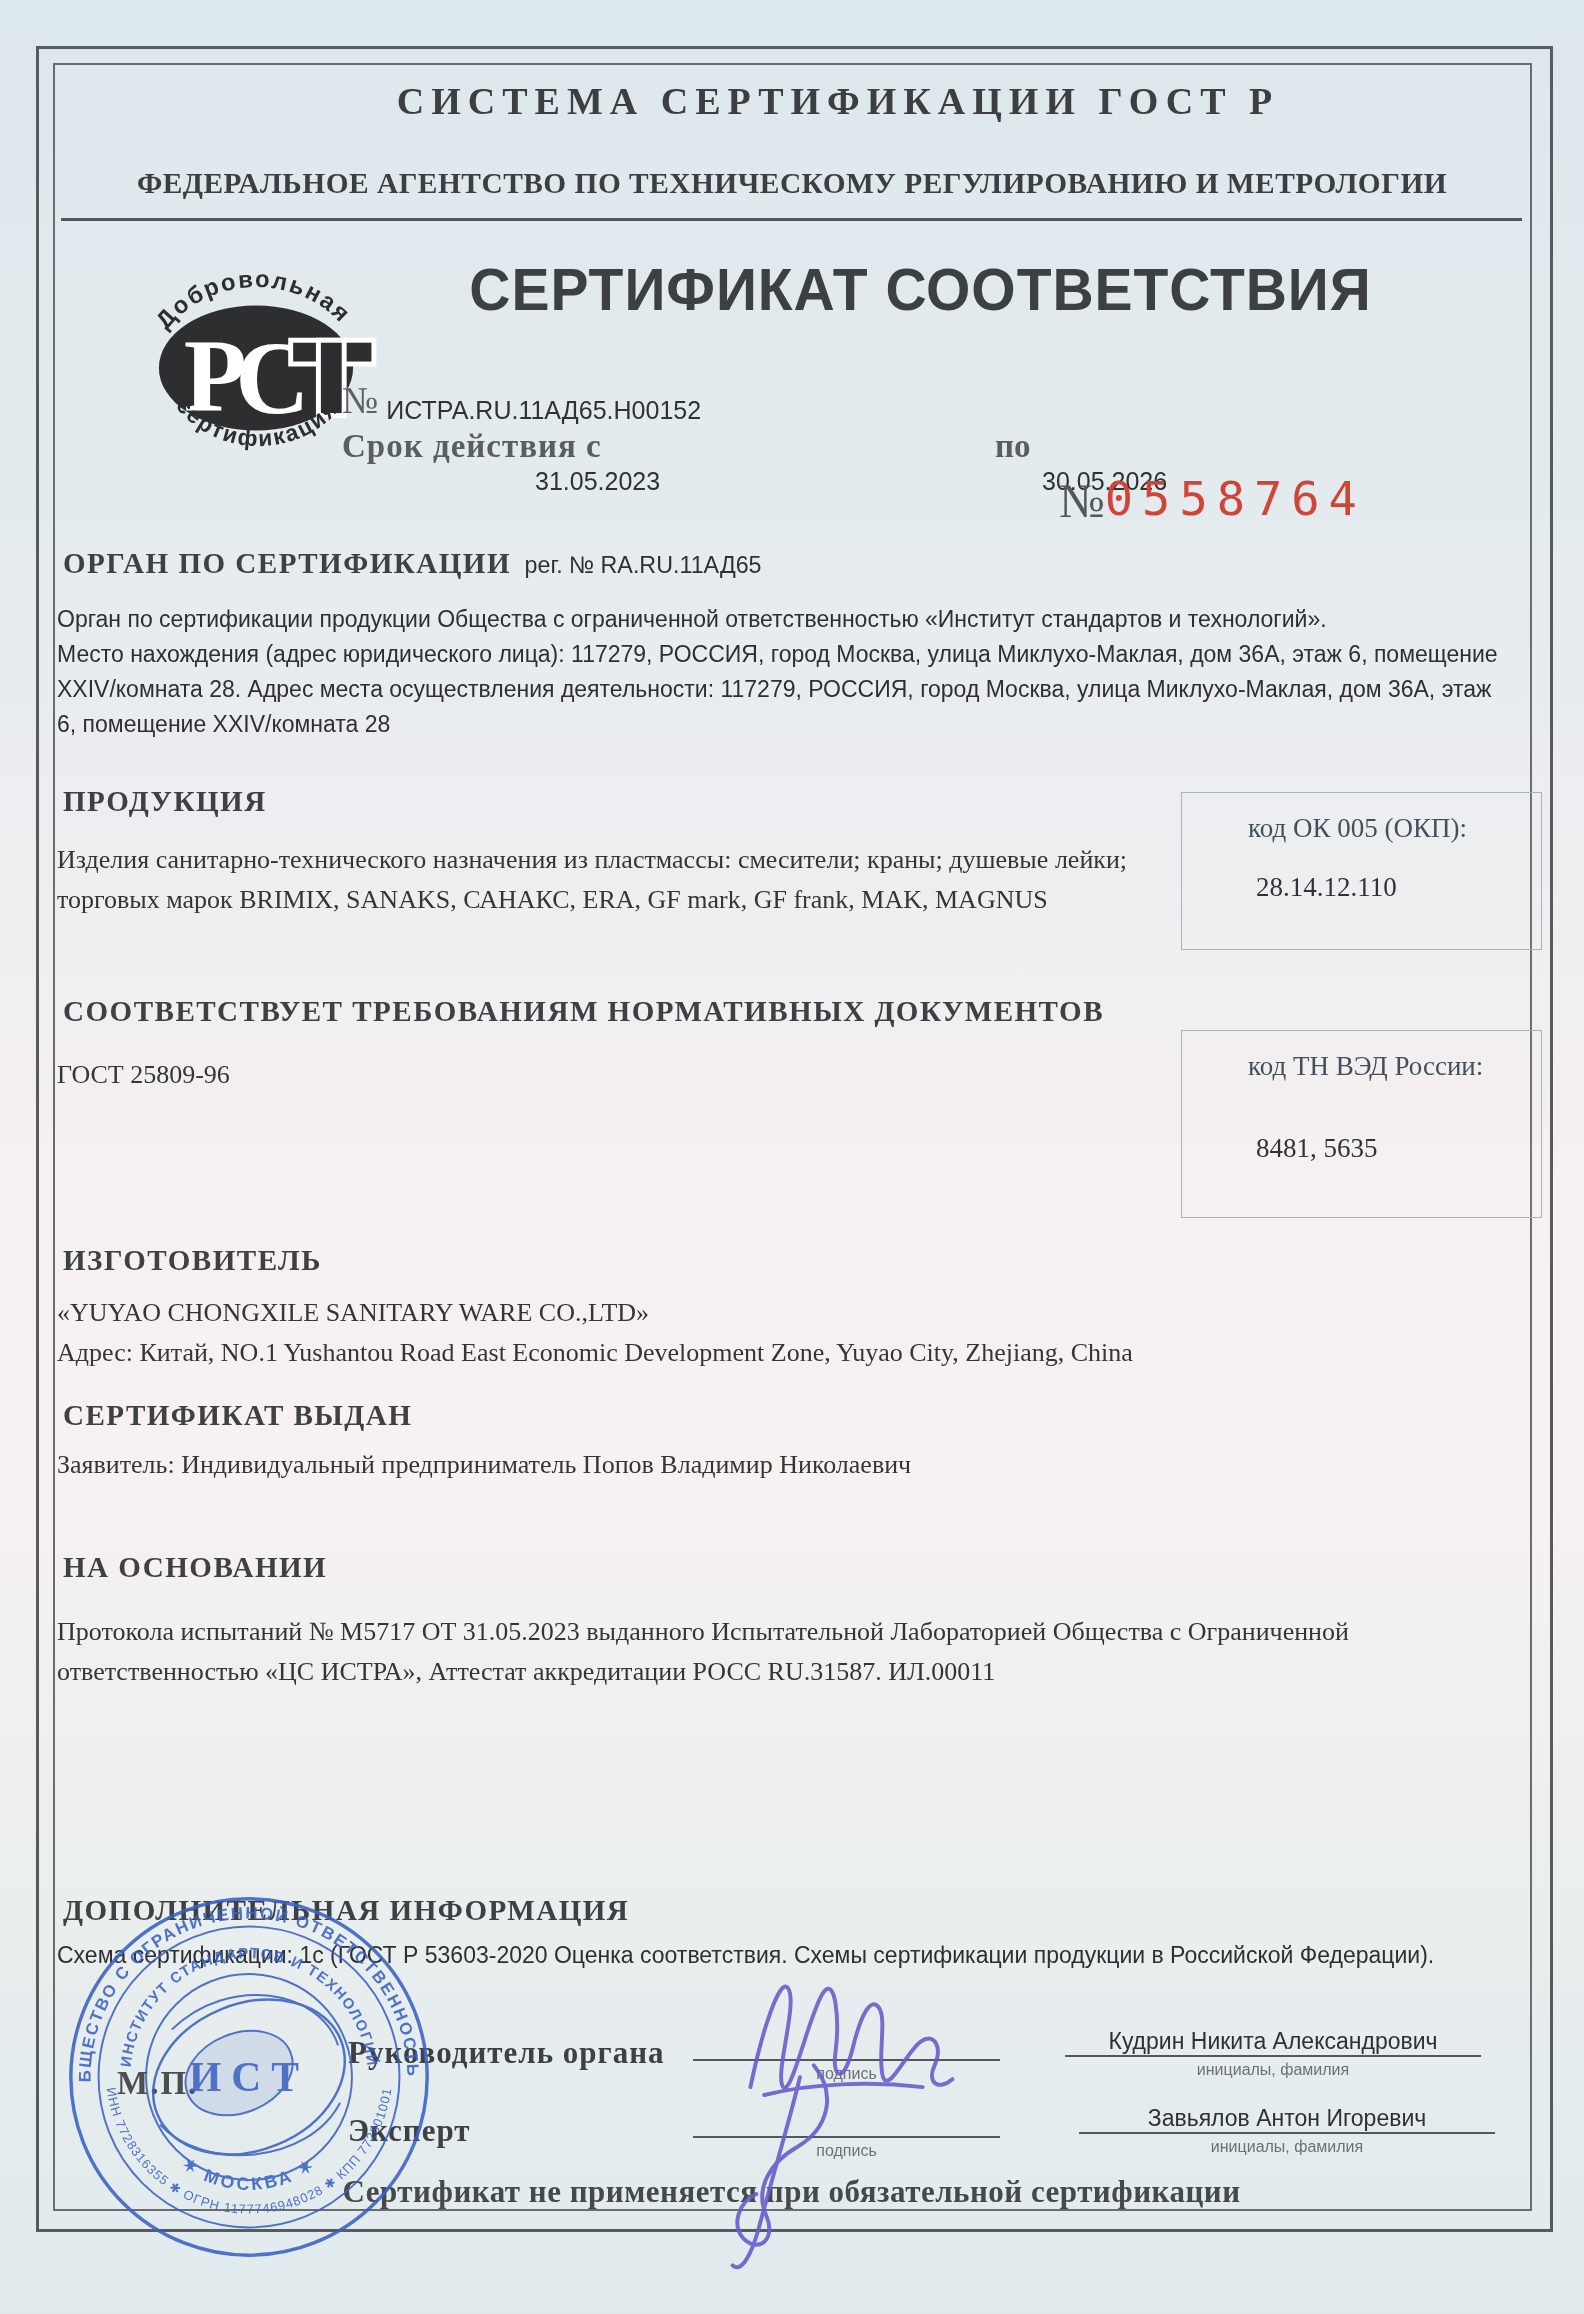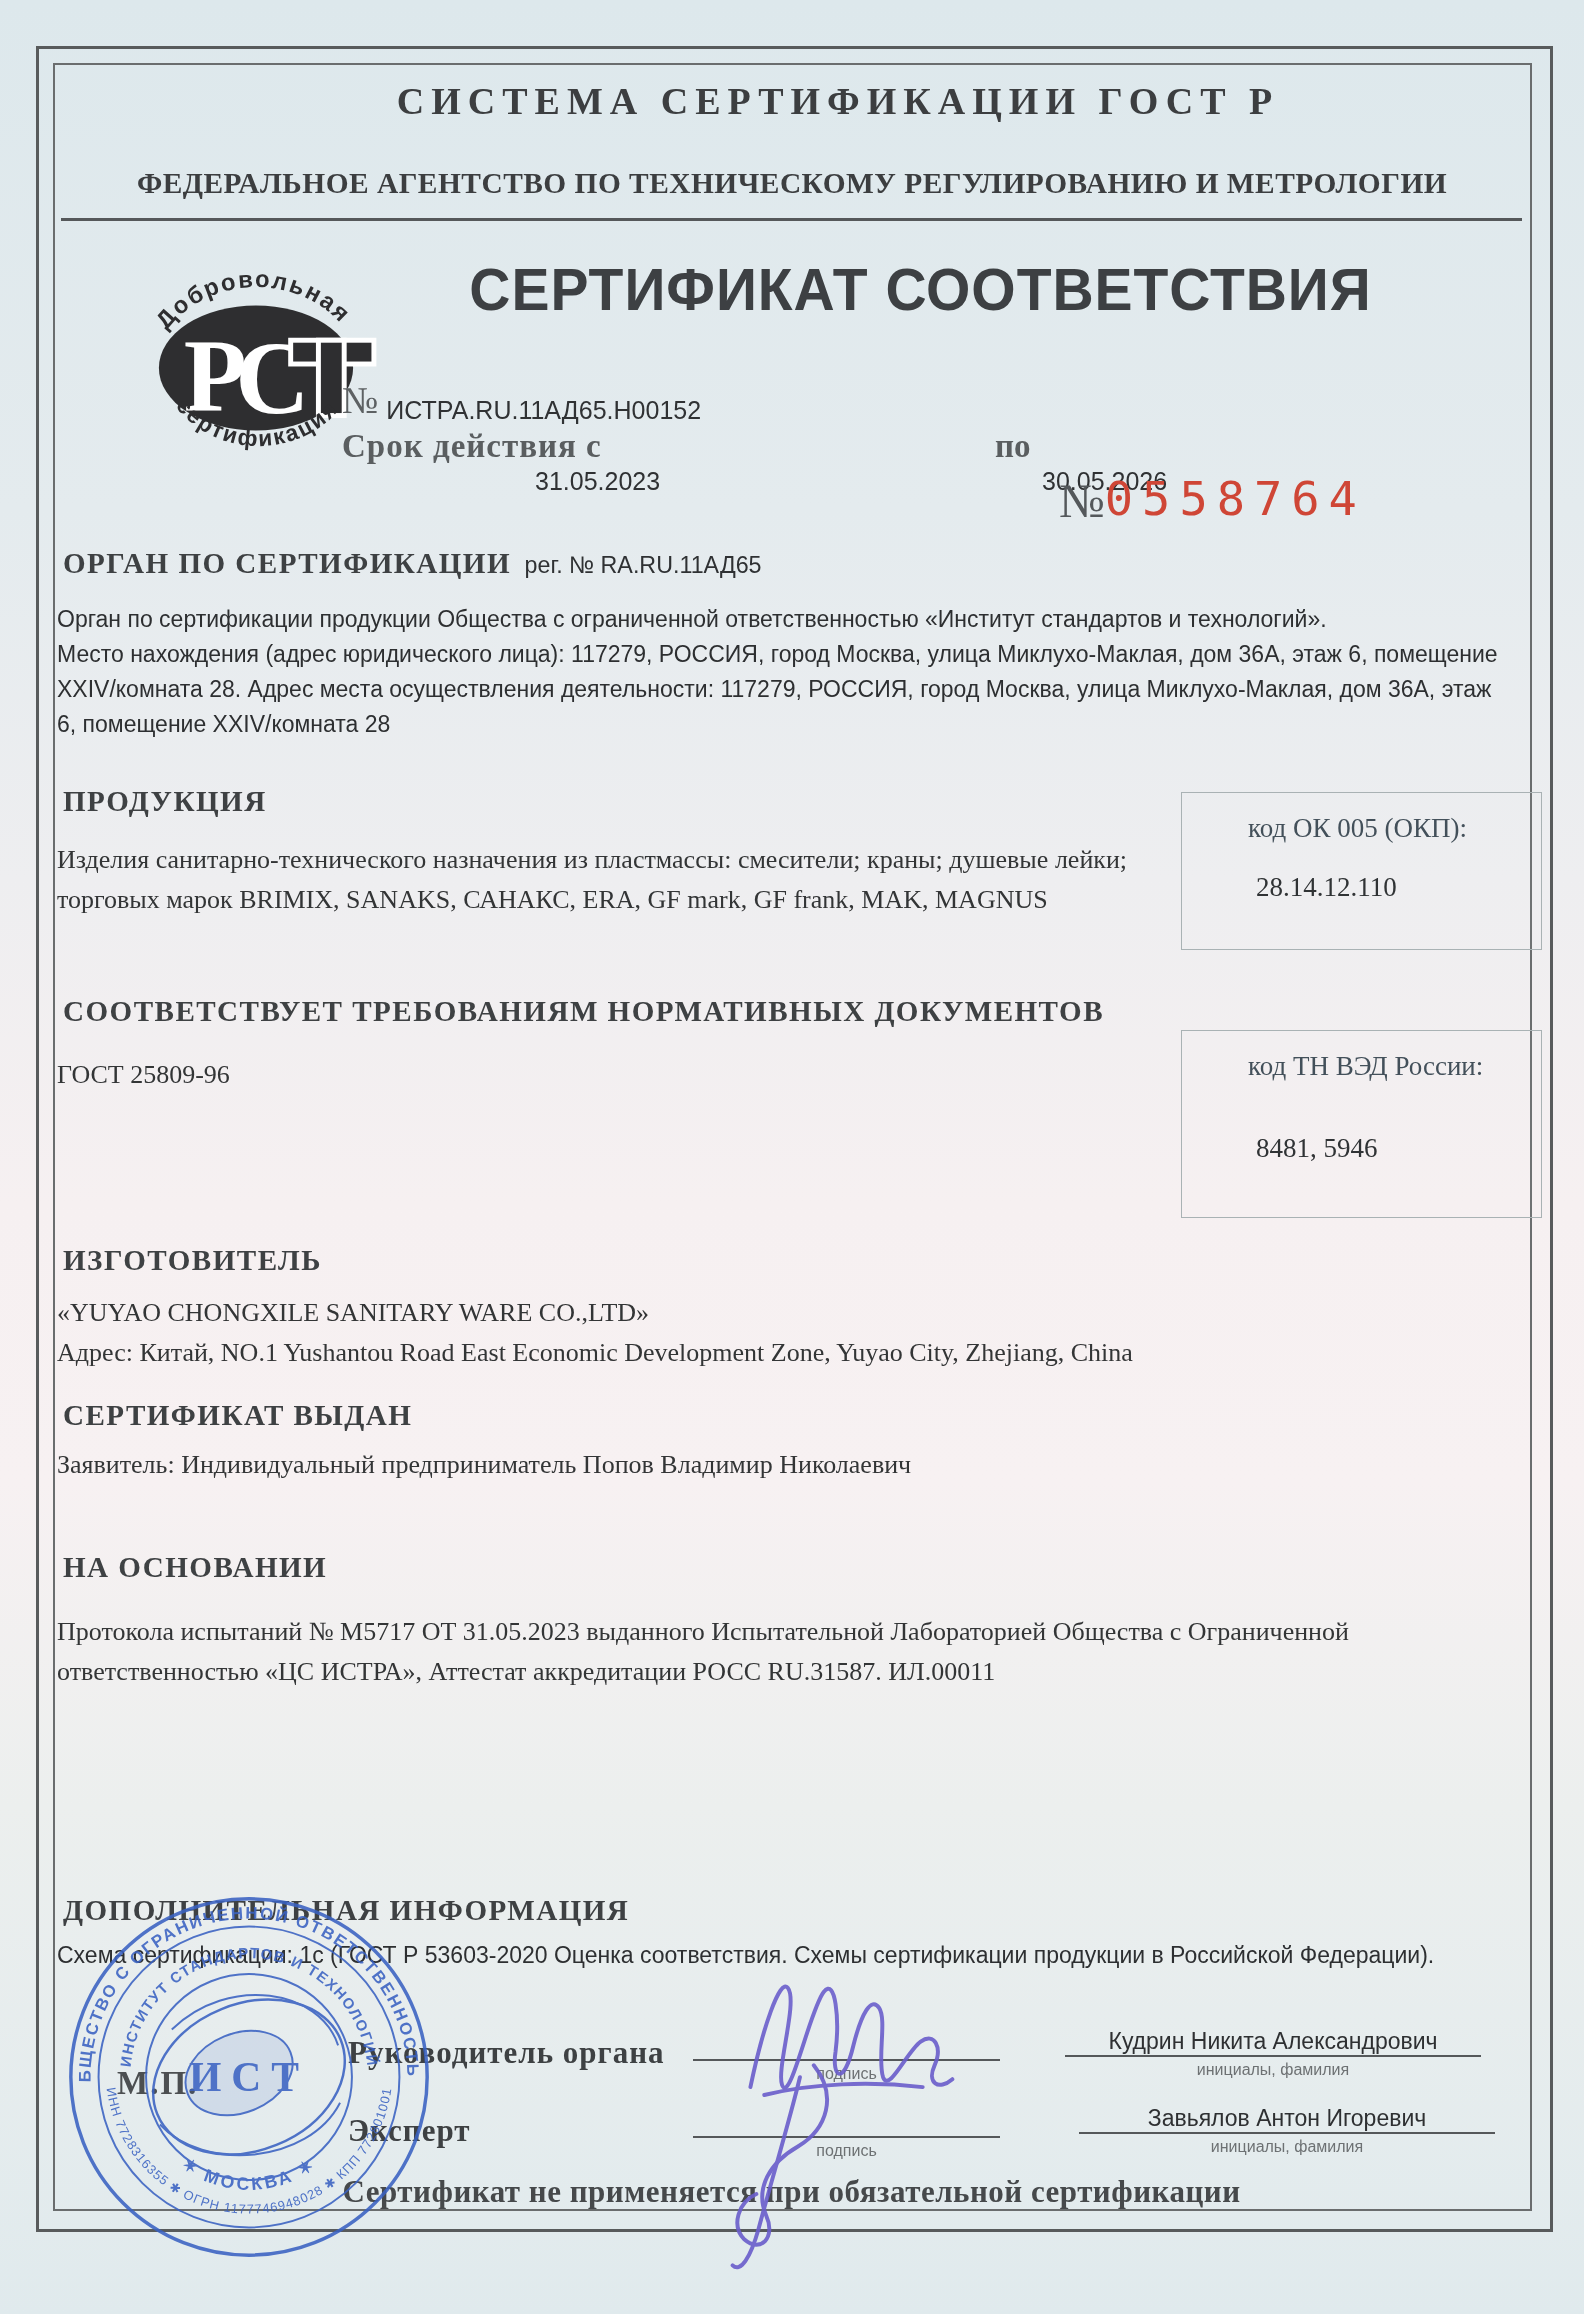--- a/index.html
+++ b/index.html
@@ -125,21 +125,21 @@
   <div class="body-serif" style="left:57px;top:840px;width:1109px;">Изделия санитарно-технического назначения из пластмассы:  смесители; краны; душевые лейки; торговых марок BRIMIX, SANAKS, САНАКС, ERA, GF mark, GF frank, MAK, MAGNUS</div>
   <div class="code-box" style="top:792px;height:156px;">
     <div class="lbl">код ОК 005 (ОКП):</div>
     <div class="val">28.14.12.110</div>
   </div>
 
   <div class="sec-title" style="left:63px;top:994px;">СООТВЕТСТВУЕТ ТРЕБОВАНИЯМ НОРМАТИВНЫХ ДОКУМЕНТОВ</div>
   <div class="body-serif" style="left:57px;top:1055px;width:1089px;">ГОСТ 25809-96</div>
   <div class="code-box" style="top:1030px;height:186px;">
     <div class="lbl">код ТН ВЭД России:</div>
-    <div class="val" style="margin-top:51px;">8481, 5946</div>
+    <div class="val" style="margin-top:51px;">8481, 5635</div>
   </div>
 
   <div class="sec-title" style="left:63px;top:1243px;">ИЗГОТОВИТЕЛЬ</div>
   <div class="body-serif" style="left:57px;top:1293px;width:1445px;">«YUYAO CHONGXILE SANITARY WARE CO.,LTD»</div>
   <div class="body-serif" style="left:57px;top:1333px;width:1445px;">Адрес: Китай, NO.1 Yushantou Road East Economic Development Zone, Yuyao City, Zhejiang, China</div>
 
   <div class="sec-title" style="left:63px;top:1398px;">СЕРТИФИКАТ ВЫДАН</div>
   <div class="body-serif" style="left:57px;top:1445px;width:1455px;">Заявитель: Индивидуальный предприниматель Попов Владимир Николаевич</div>
 
   <div class="sec-title" style="left:63px;top:1550px;">НА ОСНОВАНИИ</div>

